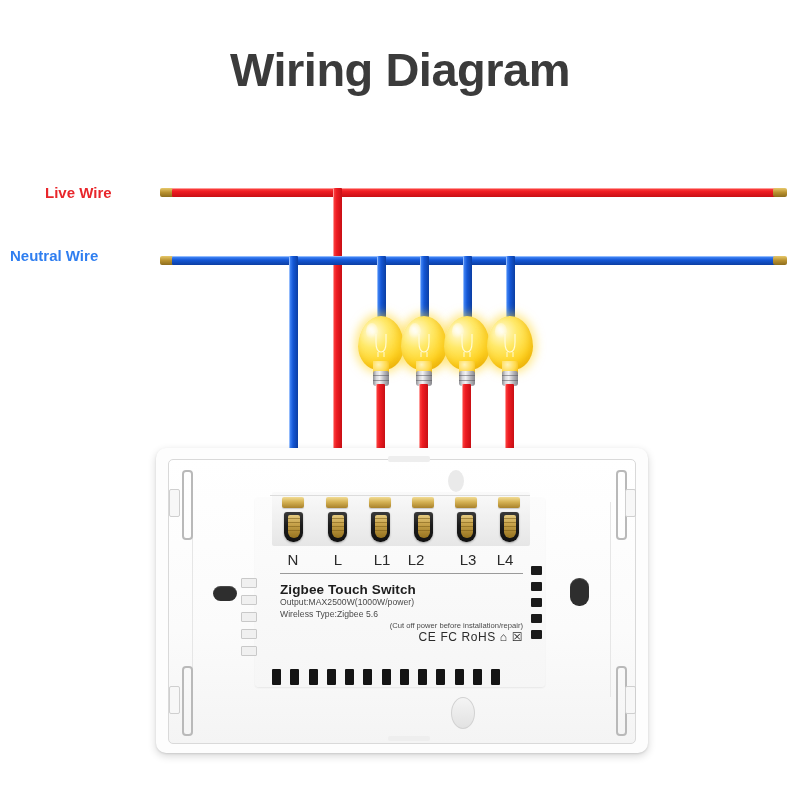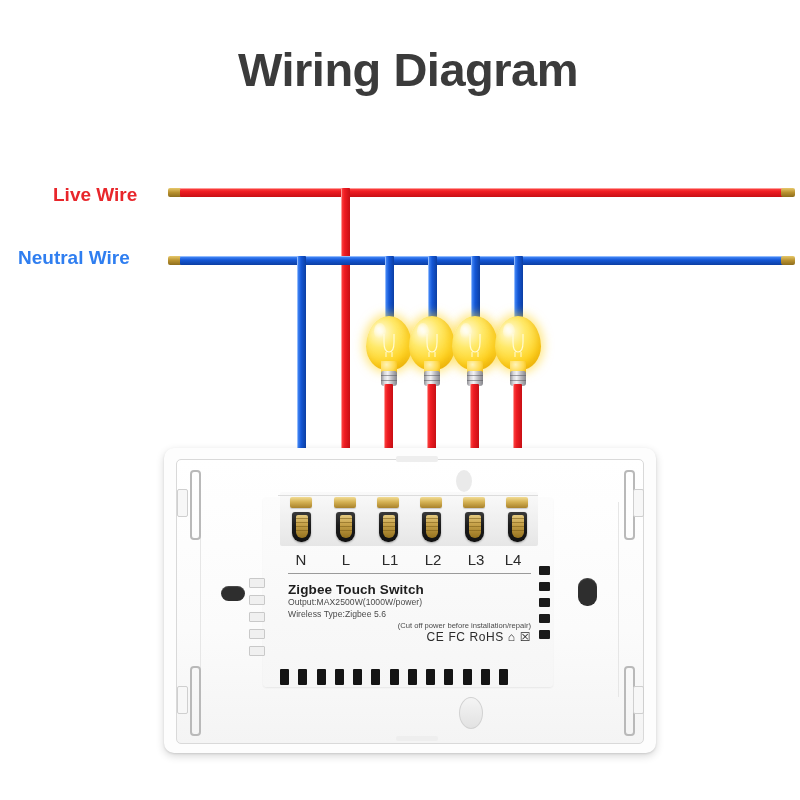--- a/index.html
+++ b/index.html
@@ -13,41 +13,40 @@
     font-family: "Liberation Sans", sans-serif;
     overflow: hidden;
     position: relative;
   }
   #stage {
     position: absolute;
     left: 0; top: 0;
     width: 717px;
     height: 800px;
     background: #ffffff;
-    margin-left: 8px;
   }
 
   
   #title {
     position: absolute;
     left: 0;
     top: 42px;
     width: 800px;
     text-align: center;
     font-size: 47px;
     font-weight: bold;
     color: #3b3b3b;
     letter-spacing: -0.5px;
     font-family: "Liberation Sans", sans-serif;
   }
 
   
   .wire-label {
     position: absolute;
-    font-size: 19px;
+    font-size: 15px;
     font-weight: bold;
     white-space: nowrap;
     font-family: "Liberation Sans", sans-serif;
   }
   #label-live {
     left: 45px;
     top: 184px;
     color: #e8262b;
   }
   #label-neutral {
@@ -529,21 +528,21 @@
   </div>
   <div class="terminal" style="left:500px; top:512px;">
     <div class="ferrule"></div>
   </div>
 
   <div id="label-card">
     <div id="terminal-names">
       <span class="tname" style="left:13px;">N</span>
       <span class="tname" style="left:58px;">L</span>
       <span class="tname" style="left:102px;">L1</span>
-      <span class="tname" style="left:145px;">L2</span>
+      <span class="tname" style="left:136px;">L2</span>
       <span class="tname" style="left:188px;">L3</span>
       <span class="tname" style="left:225px;">L4</span>
     </div>
     <div id="product-name">Zigbee Touch Switch</div>
     <div class="spec-line">Output:MAX2500W(1000W/power)</div>
     <div class="spec-line">Wireless Type:Zigbee 5.6</div>
     <div id="warn-row">
       <span id="warn-text">(Cut off power before installation/repair)</span>
       <span id="cert-marks">CE FC RoHS ⌂ ☒</span>
     </div>

